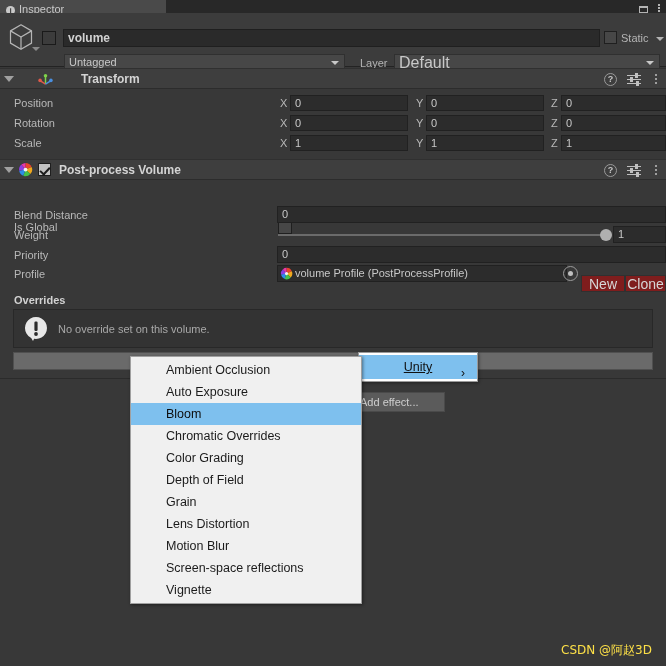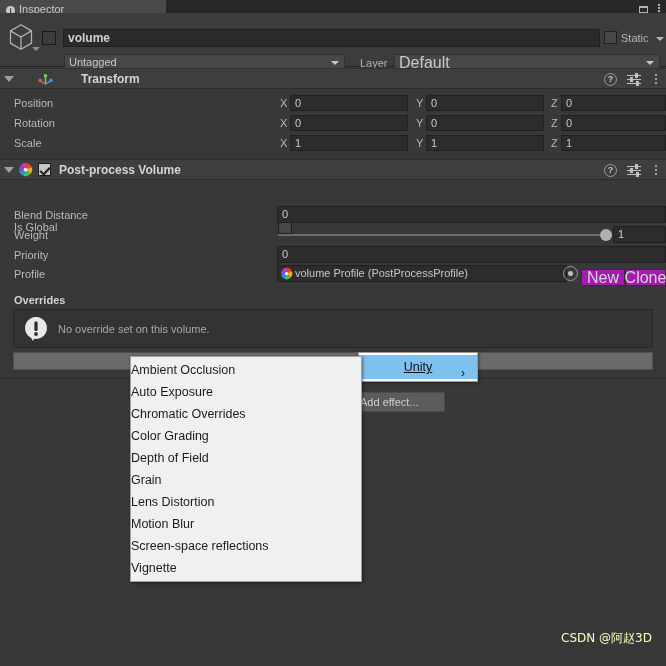--- a/index.html
+++ b/index.html
@@ -197,23 +197,23 @@
     display: flex; align-items: center; padding-left: 2px; gap: 2px;
   }
   .objfield .mini-aperture { width: 13px; height: 13px; flex: none; }
   .obj-picker {
     position: absolute; left: 563px; top: 2px; width: 15px; height: 15px;
     border-radius: 50%; border: 1px solid #9b9b9b;
     display: flex; align-items: center; justify-content: center;
   }
   .obj-picker i { width: 5px; height: 5px; border-radius: 50%; background: #c0c0c0; }
   .btn {
-    position: absolute; top: 5px; height: 17px;
-    background: #a21caf; border: 1px solid #303030;
-    color: #d6d6d6; font-size: 16px;
+    position: absolute; top: 11px; height: 17px;
+    background: #7f1d1d; border: 1px solid #303030;
+    color: #d6d6d6; font-size: 14px;
     display: flex; align-items: center; justify-content: center;
   }
 
   
   .section-title {
     position: absolute; left: 14px; font-size: 11px; font-weight: bold; color: #d2d2d2;
   }
   .helpbox {
     position: absolute; left: 13px; width: 640px; height: 39px;
     background: #333333; border: 1px solid #282828;
@@ -234,21 +234,21 @@
   
   .ctx-menu {
     position: absolute;
     background: #f0f0f0; border: 1px solid #a0a0a0;
     box-shadow: 1px 1px 3px rgba(0,0,0,0.45);
     padding: 2px 0;
     font-family: "Liberation Sans", sans-serif;
   }
   .ctx-item {
     height: 22px; line-height: 22px;
-    padding-right: 18px;
+    padding-left: 35px; padding-right: 18px;
     font-size: 12.5px; color: #1b1b1b;
     white-space: nowrap;
   }
   .ctx-item.selected { background: #7ec0ee; color: #0d0d0d; }
   .ctx-sub {
     position: absolute; left: 358px; top: 352px;
     width: 120px;
     background: #ffffff; border: 1px solid #9a9a9a;
     box-shadow: 1px 1px 3px rgba(0,0,0,0.4);
     padding: 2px 0;
@@ -260,22 +260,22 @@
     position: relative;
     text-decoration: underline;
   }
   .ctx-sub-arrow {
     position: absolute; right: 12px; top: 6px;
     font-size: 12px; color: #111;
   }
 
   
   .watermark {
-    position: absolute; right: 14px; bottom: 19px;
-    font-size: 12px; color: #fef9c3;
+    position: absolute; right: 14px; bottom: 7px;
+    font-size: 12px; color: #fde047;
     font-family: "DejaVu Sans", sans-serif;
   }
 </style>
 </head>
 <body>
 
 <div id="root">
 
   <div class="tabstrip">
     <div class="tab-active">
@@ -482,20 +482,21 @@
   <div class="ctx-sub">
     <div class="ctx-sub-item">
       <span>Unity</span>
       <span class="ctx-sub-arrow">›</span>
     </div>
   </div>
 
   <div class="ctx-menu" style="left:130px; top:356px; width:232px;">
     <div class="ctx-item">Ambient Occlusion</div>
     <div class="ctx-item">Auto Exposure</div>
+    <div class="ctx-item selected">Bloom</div>
     <div class="ctx-item">Chromatic Overrides</div>
     <div class="ctx-item">Color Grading</div>
     <div class="ctx-item">Depth of Field</div>
     <div class="ctx-item">Grain</div>
     <div class="ctx-item">Lens Distortion</div>
     <div class="ctx-item">Motion Blur</div>
     <div class="ctx-item">Screen-space reflections</div>
     <div class="ctx-item">Vignette</div>
   </div>
 

